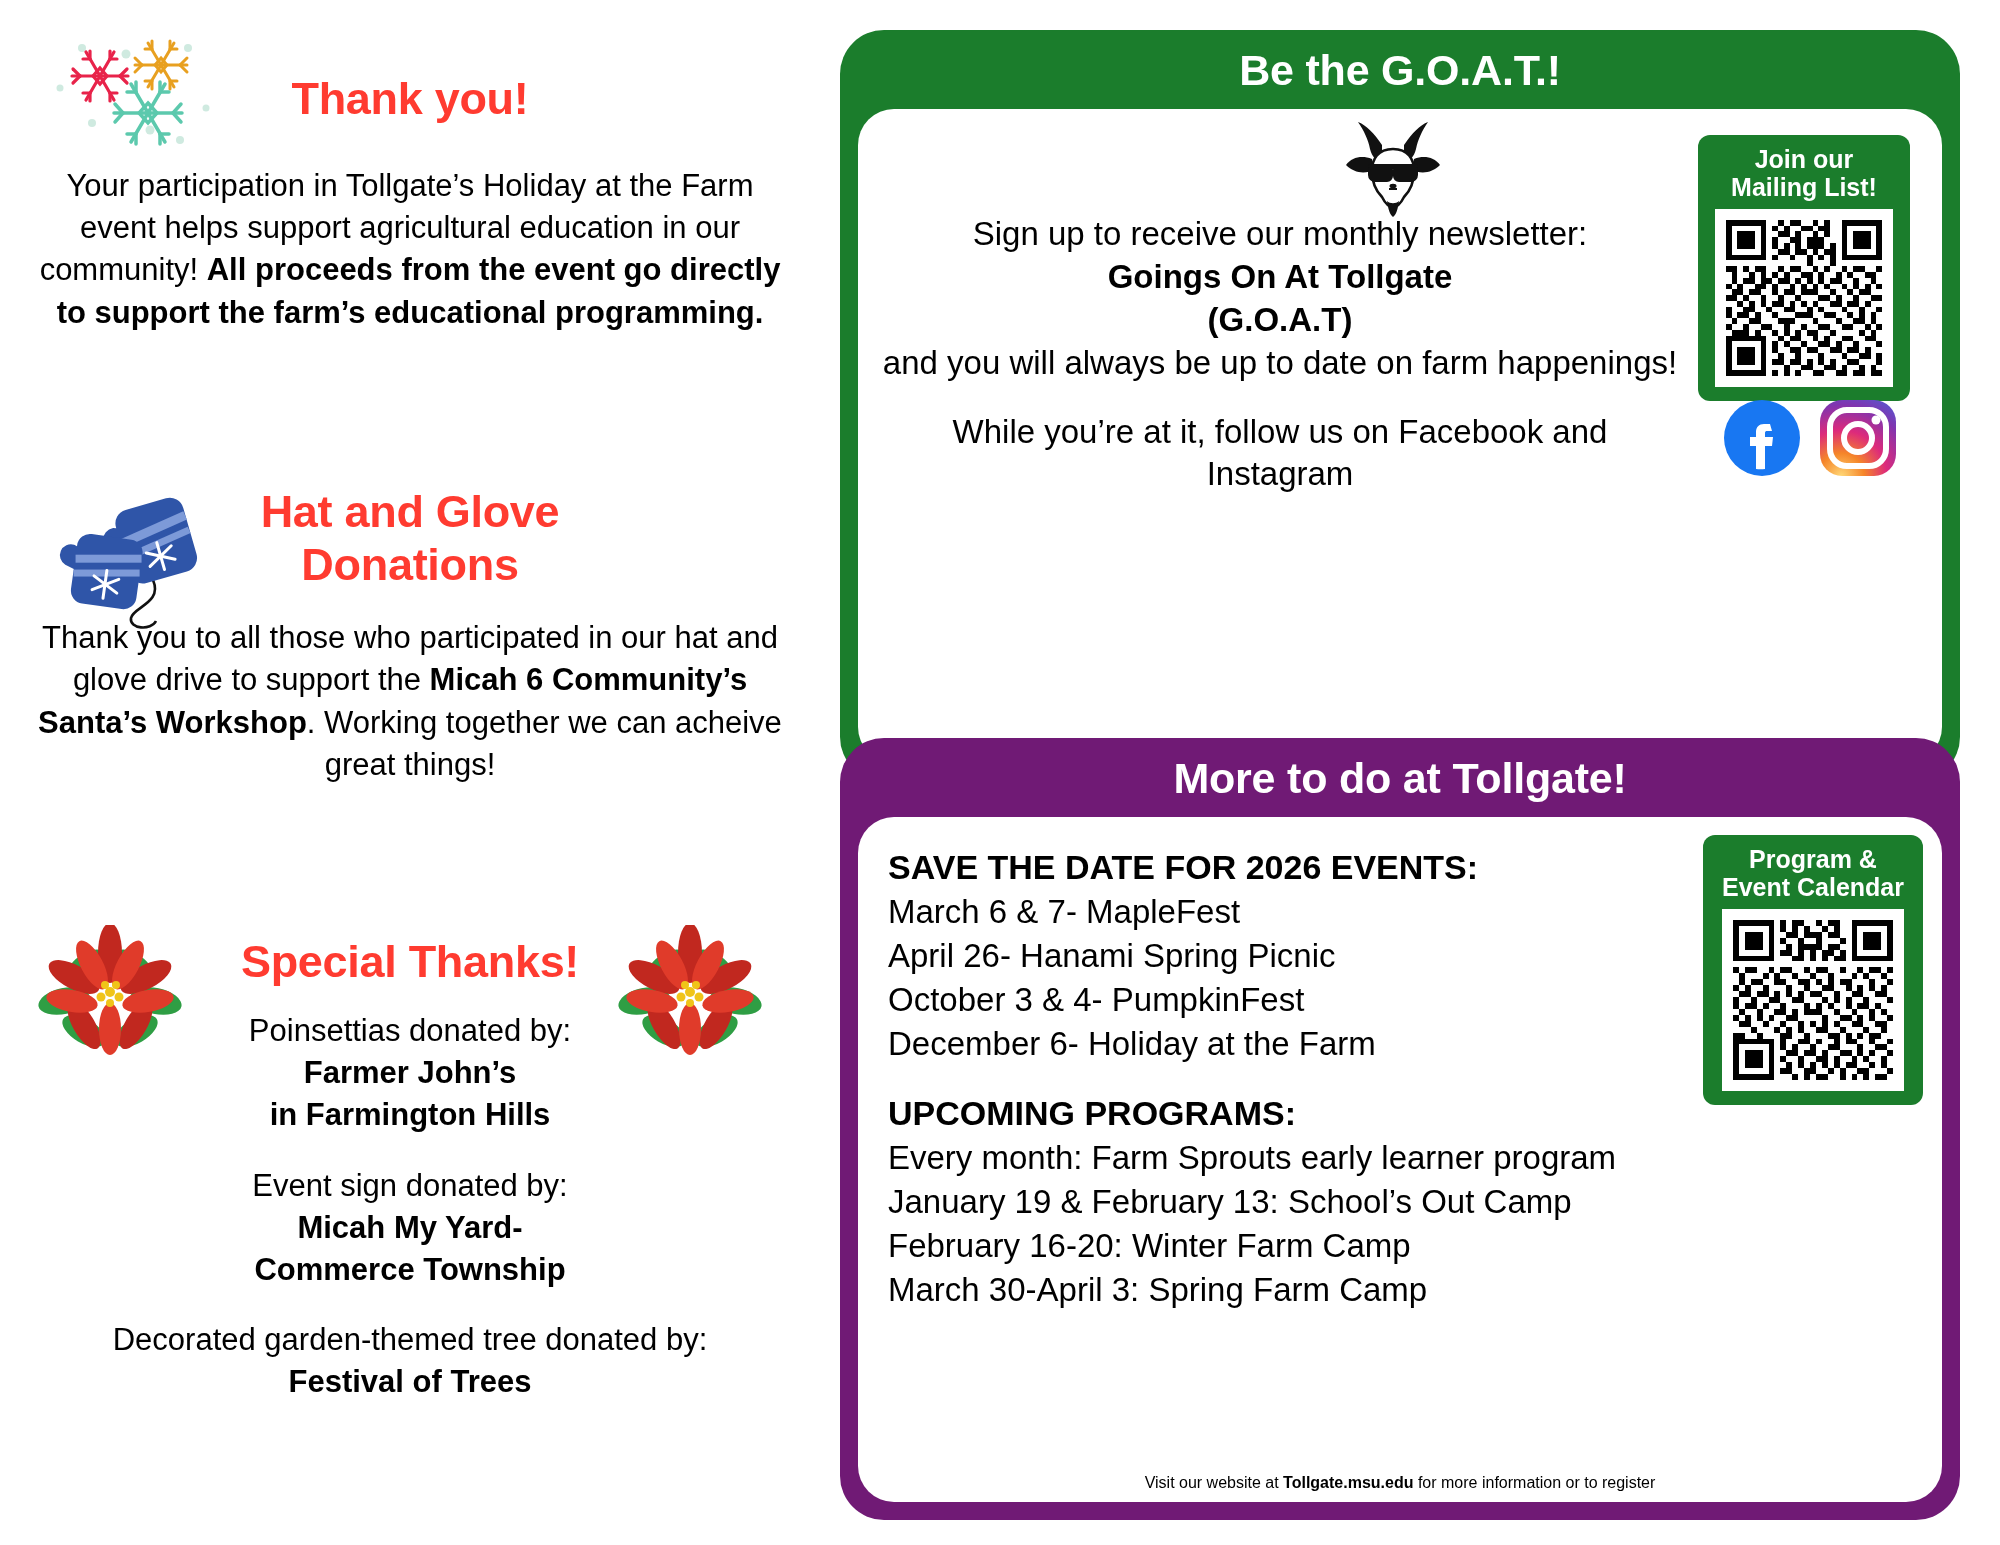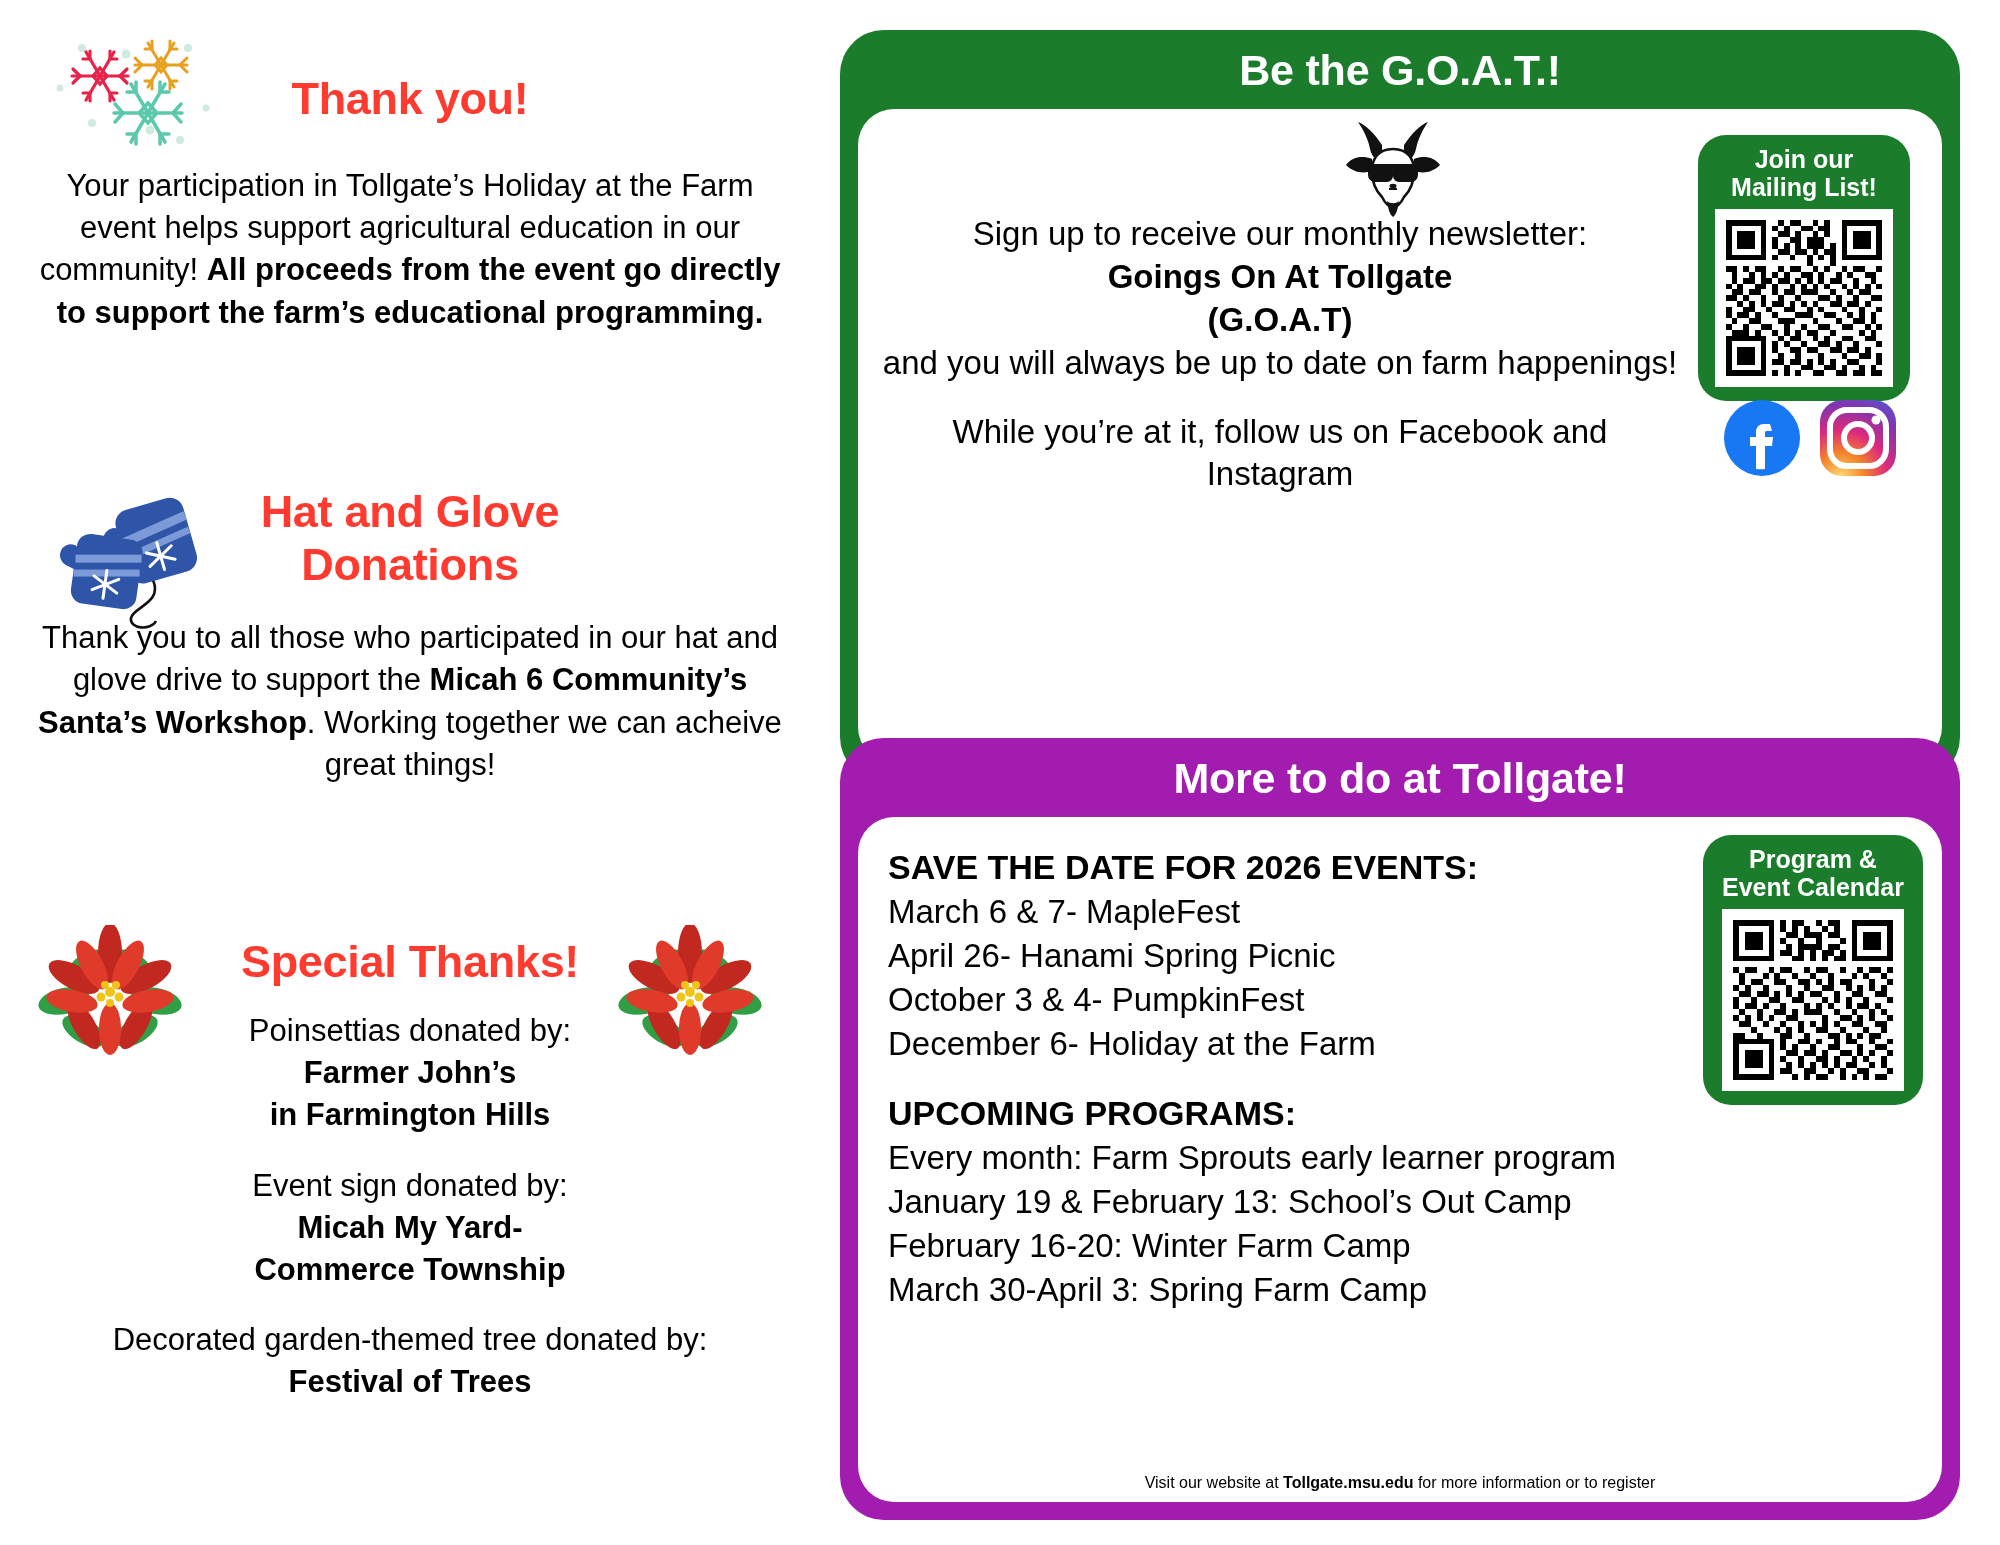--- a/index.html
+++ b/index.html
@@ -64,21 +64,21 @@
   }
 
   .card {
     position: absolute;
     border-radius: 44px;
     overflow: hidden;
     display: flex;
     flex-direction: column;
   }
   .card-green { left: 20px; top: 30px; width: 1120px; height: 751px; background: #1b7d2c; }
-  .card-red   { left: 20px; top: 738px; width: 1120px; height: 782px; background: #a21caf; }
+  .card-red   { left: 20px; top: 738px; width: 1120px; height: 782px; background: #701a75; }
 
   .card-title {
     color: #fff;
     font-weight: bold;
     font-size: 43px;
     text-align: center;
     padding: 16px 0 14px 0;
     letter-spacing: -0.2px;
   }
   .card-body {
@@ -100,21 +100,21 @@
     text-align: center;
     font-weight: 300;
     color: #000;
   }
   .green-text b { font-weight: bold; }
   .green-text .spacer { display:block; height: 26px; }
 
   .qr-tile {
     position: absolute;
     background: #1b7d2c;
-    border-radius: 28px;
+    border-radius: 12px;
     text-align: center;
     padding: 10px 12px 14px 12px;
   }
   .qr-tile .qr-label {
     color: #fff;
     font-weight: bold;
     font-size: 25px;
     line-height: 1.12;
     margin-bottom: 8px;
   }

